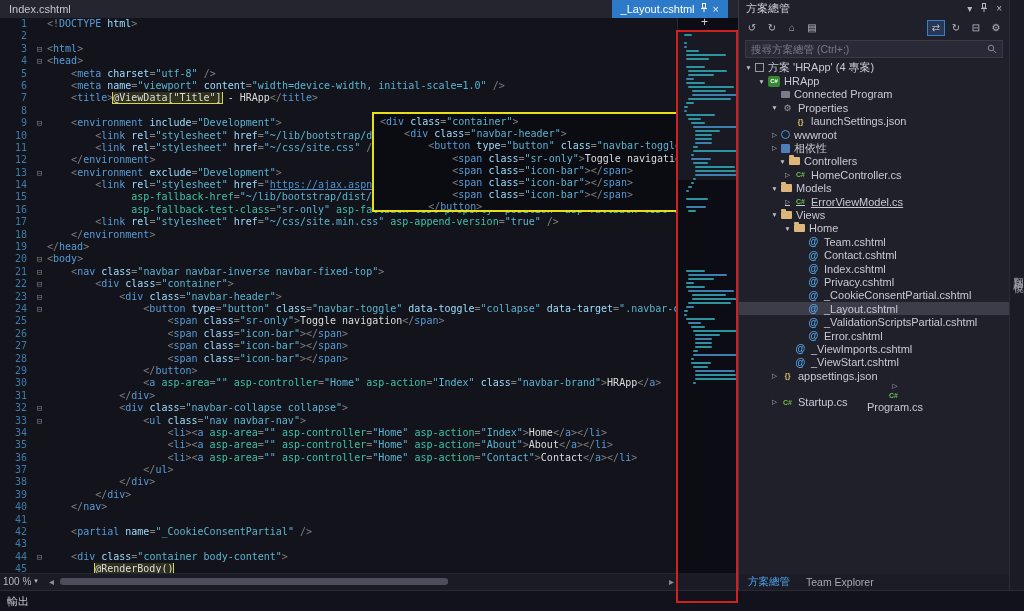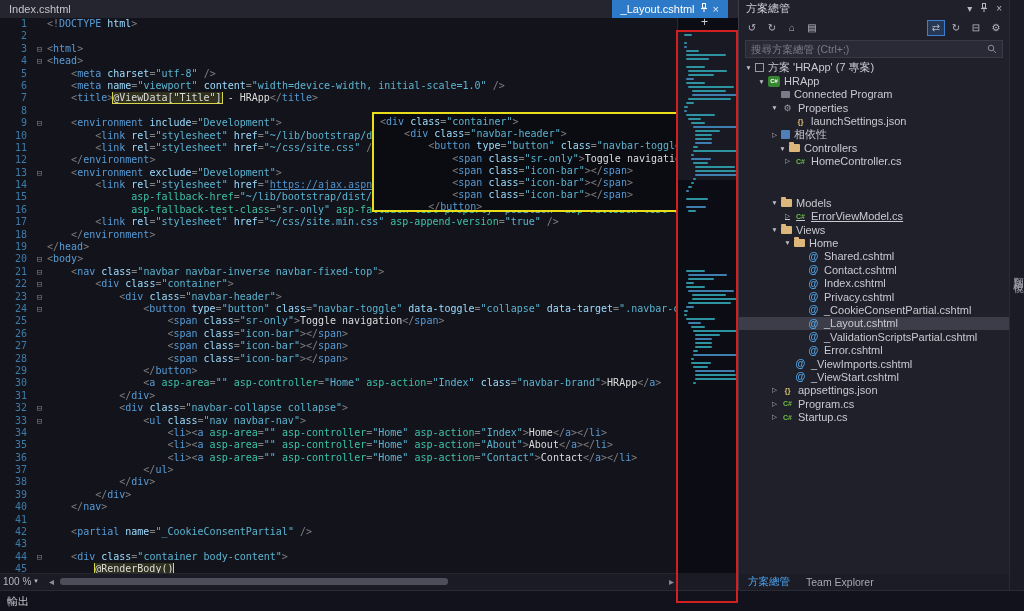--- a/index.html
+++ b/index.html
@@ -297,21 +297,21 @@
       <svg width="10" height="10" viewBox="0 0 10 10">
           <circle cx="4" cy="4" r="2.8" fill="none" stroke="#8A8A95"></circle>
           <line x1="6.2" y1="6.2" x2="9" y2="9" stroke="#8A8A95"></line>
         </svg>
     </span>
   </div>
   <div id="se-tree">
       <div class="trow" style="padding-left: 4px;">
         <span class="arrow">▼</span>
         <span class="tic tic-solution"></span>
-        <span class="tlabel">方案 'HRApp' (7 專案)</span>
+        <span class="tlabel">方案 'HRApp' (4 專案)</span>
       </div>
       <div class="trow" style="padding-left: 17px;">
         <span class="arrow">▼</span>
         <span class="tic tic-project">C#</span>
         <span class="tlabel">HRApp</span>
       </div>
       <div class="trow" style="padding-left: 30px;">
         <span class="arrow"></span>
         <span class="tic tic-connected-services"></span>
         <span class="tlabel">Connected Program</span>
@@ -321,34 +321,39 @@
         <span class="tic tic-properties">⚙</span>
         <span class="tlabel">Properties</span>
       </div>
       <div class="trow" style="padding-left: 43px;">
         <span class="arrow"></span>
         <span class="tic tic-json">{}</span>
         <span class="tlabel">launchSettings.json</span>
       </div>
       <div class="trow" style="padding-left: 30px;">
         <span class="arrow">▷</span>
+        <span class="tic tic-wwwroot"></span>
+        <span class="tlabel">wwwroot</span>
+      </div>
+      <div class="trow" style="padding-left: 30px;">
+        <span class="arrow">▷</span>
         <span class="tic tic-dependencies"></span>
         <span class="tlabel">相依性</span>
       </div>
       <div class="trow" style="padding-left: 38px;">
         <span class="arrow">▼</span>
         <span class="tic tic-folder"></span>
         <span class="tlabel">Controllers</span>
       </div>
       <div class="trow" style="padding-left: 43px;">
         <span class="arrow">▷</span>
         <span class="tic tic-cs">C#</span>
         <span class="tlabel">HomeController.cs</span>
       </div>
-      <div class="trow" style="padding-left: 30px; margin-top: 28px;">
+      <div class="trow" style="padding-left: 30px;">
         <span class="arrow">▼</span>
         <span class="tic tic-folder"></span>
         <span class="tlabel">Models</span>
       </div>
       <div class="trow" style="padding-left: 43px; text-decoration: underline;">
         <span class="arrow">▷</span>
         <span class="tic tic-cs">C#</span>
         <span class="tlabel">ErrorViewModel.cs</span>
       </div>
       <div class="trow" style="padding-left: 30px;">
@@ -357,21 +362,21 @@
         <span class="tlabel">Views</span>
       </div>
       <div class="trow" style="padding-left: 43px;">
         <span class="arrow">▼</span>
         <span class="tic tic-folder"></span>
         <span class="tlabel">Home</span>
       </div>
       <div class="trow" style="padding-left: 56px;">
         <span class="arrow"></span>
         <span class="tic tic-cshtml">@</span>
-        <span class="tlabel">Shared.cshtml</span>
+        <span class="tlabel">Team.cshtml</span>
       </div>
       <div class="trow" style="padding-left: 56px;">
         <span class="arrow"></span>
         <span class="tic tic-cshtml">@</span>
         <span class="tlabel">Contact.cshtml</span>
       </div>
       <div class="trow" style="padding-left: 56px;">
         <span class="arrow"></span>
         <span class="tic tic-cshtml">@</span>
         <span class="tlabel">Index.cshtml</span>
@@ -409,21 +414,21 @@
       <div class="trow" style="padding-left: 43px;">
         <span class="arrow"></span>
         <span class="tic tic-cshtml">@</span>
         <span class="tlabel">_ViewStart.cshtml</span>
       </div>
       <div class="trow" style="padding-left: 30px;">
         <span class="arrow">▷</span>
         <span class="tic tic-json">{}</span>
         <span class="tlabel">appsettings.json</span>
       </div>
-      <div class="trow" style="padding-left: 30px;">
+      <div class="trow" style="padding-left: 42px; flex-direction: column;">
         <span class="arrow">▷</span>
         <span class="tic tic-cs">C#</span>
         <span class="tlabel">Program.cs</span>
       </div>
       <div class="trow" style="padding-left: 30px;">
         <span class="arrow">▷</span>
         <span class="tic tic-cs">C#</span>
         <span class="tlabel">Startup.cs</span>
       </div>
     </div>

